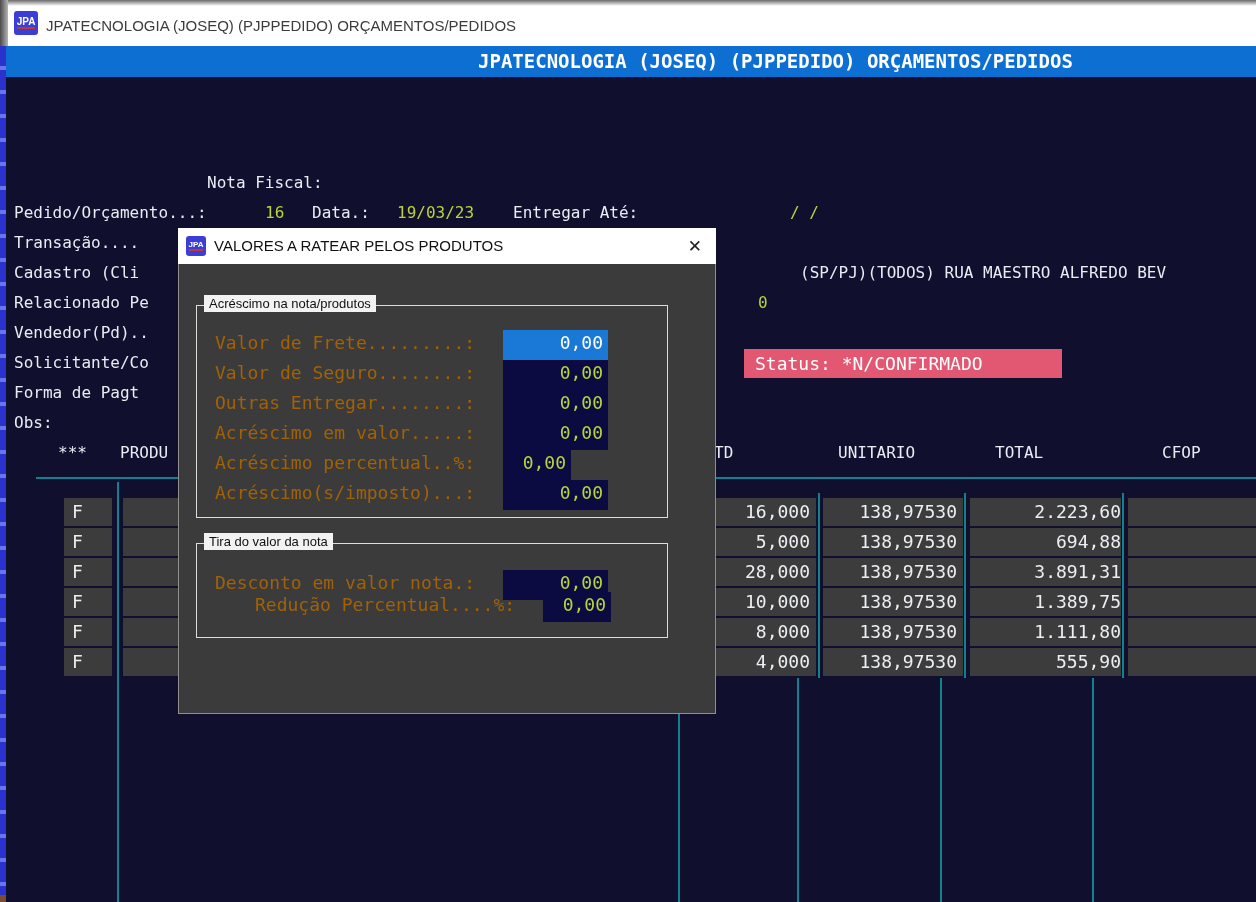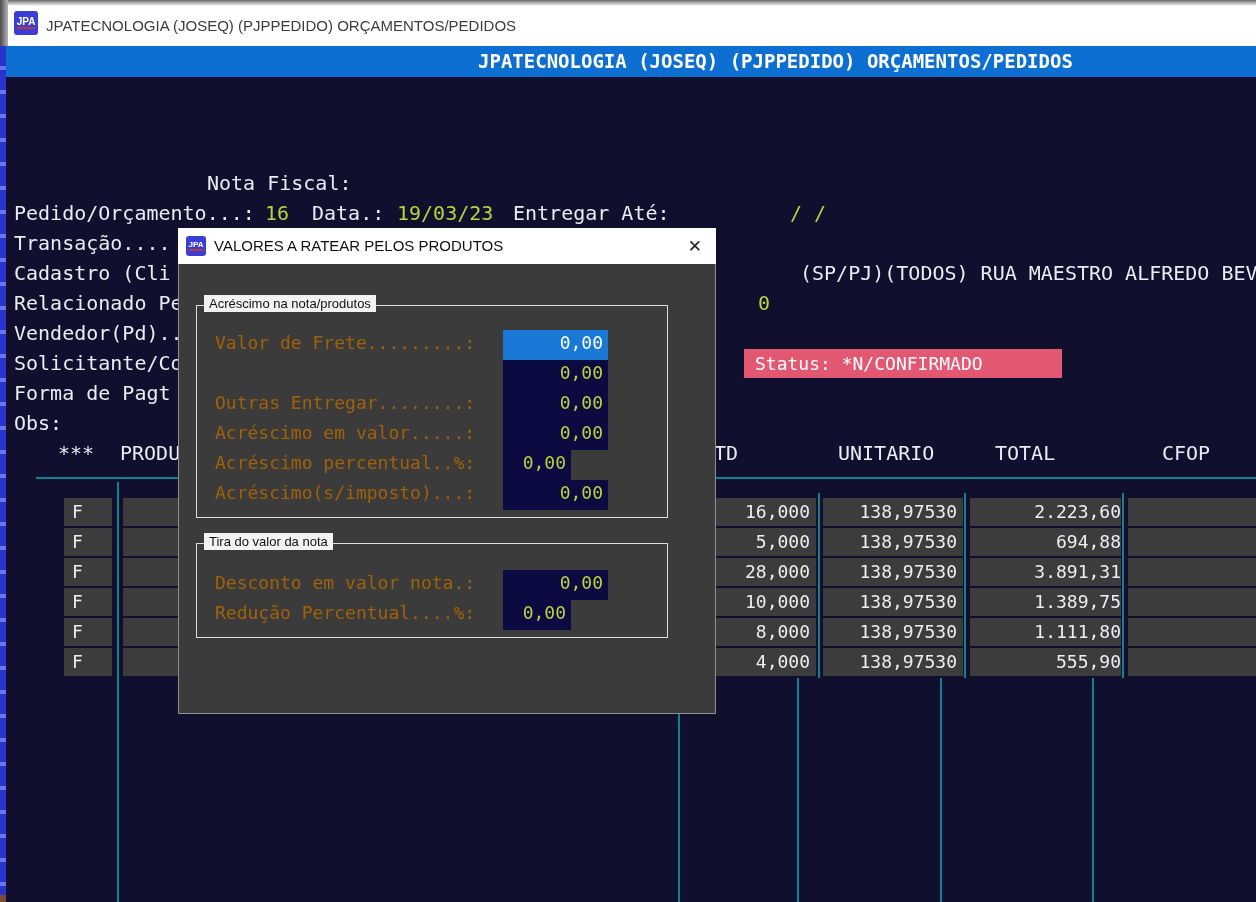--- a/index.html
+++ b/index.html
@@ -29,21 +29,21 @@
   #bluebar-title{
     position:absolute;left:478px;top:0;height:31px;line-height:31px;
     color:#ffffff;font-weight:bold;font-size:19px;white-space:pre;
   }
   #left-strip{
     position:absolute;left:0;top:46px;width:6px;height:856px;
     background:repeating-linear-gradient(180deg,#2a32ce 0 20px,#6b74ea 20px 24px);
   }
   #left-strip::after{content:"";position:absolute;left:0;bottom:0;width:6px;height:7px;background:#7d4a33;}
   
-  .line{position:absolute;height:28px;line-height:28px;font-size:20px;color:#e9ecf2;white-space:pre;}
+  .line{position:absolute;height:28px;line-height:28px;font-size:16px;color:#e9ecf2;white-space:pre;}
   .green{color:#b9d43a;}
   #status-badge{
     position:absolute;left:744px;top:349px;width:318px;height:29px;line-height:29px;
     background:#e25872;color:#ffffff;font-size:18px;padding-left:11px;white-space:pre;
   }
   
   .hline{position:absolute;background:#11808f;height:2px;}
   .vsep{position:absolute;background:#11808f;width:2px;}
   .t-row{position:absolute;left:0;width:1256px;height:28px;}
   .cell{
@@ -216,20 +216,21 @@
     </div>
     <div class="group" id="group2">
       <div class="chip">Tira do valor da nota</div>
     </div>
     <div id="dlg-fields">
         <div class="field-row" style="top: 102px;">
           <span class="f-label">Valor de Frete.........:</span>
           <span class="f-input sel">0,00</span>
         </div>
         <div class="field-row" style="top: 132px;">
+          <span class="f-label">Valor de Seguro........:</span>
           <span class="f-input">0,00</span>
         </div>
         <div class="field-row" style="top: 162px;">
           <span class="f-label">Outras Entregar........:</span>
           <span class="f-input">0,00</span>
         </div>
         <div class="field-row" style="top: 192px;">
           <span class="f-label">Acréscimo em valor.....:</span>
           <span class="f-input">0,00</span>
         </div>
@@ -238,20 +239,20 @@
           <span class="f-input narrow">0,00</span>
         </div>
         <div class="field-row" style="top: 252px;">
           <span class="f-label">Acréscimo(s/imposto)...:</span>
           <span class="f-input">0,00</span>
         </div>
         <div class="field-row" style="top: 342px;">
           <span class="f-label">Desconto em valor nota.:</span>
           <span class="f-input">0,00</span>
         </div>
-        <div class="field-row" style="top: 372px;">
+        <div class="field-row" style="top: 364px; margin-left: 40px;">
           <span class="f-label">Redução Percentual....%:</span>
           <span class="f-input narrow">0,00</span>
         </div>
       </div>
   </div>
 
 </div>
 
 </body></html>

